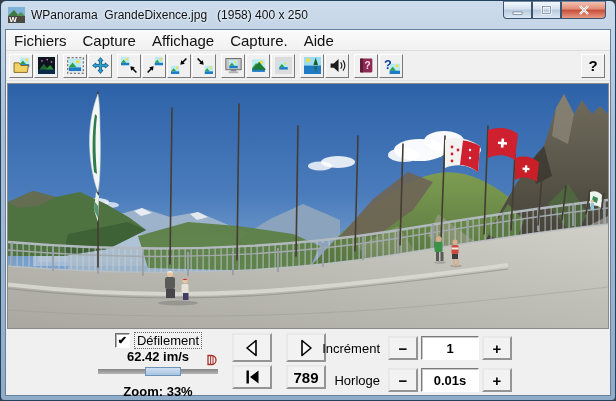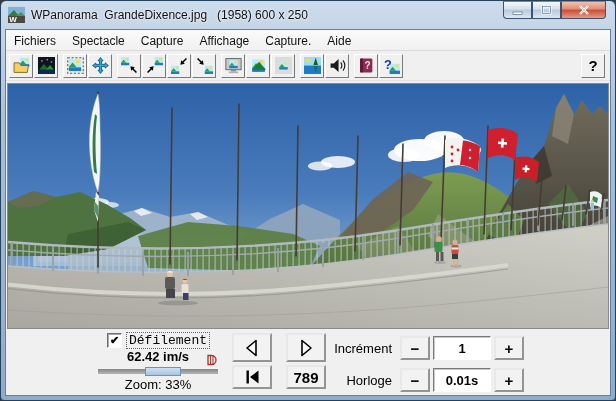--- a/index.html
+++ b/index.html
@@ -13,54 +13,54 @@
   .winbtns{position:absolute;top:0;right:9px;display:flex;}
   .wbtn{width:29px;height:18px;border:1px solid #3b5472;border-top:1px solid #6d87a4;box-sizing:border-box;
     background:linear-gradient(#f4f8fc,#d4e0ec 45%,#b6c9dc 50%,#dce8f4);display:flex;align-items:center;justify-content:center;}
   .wbtn.first{border-radius:0 0 0 4px;}
   .wbtn.close{width:45px;border-radius:0 0 4px 0;
     background:linear-gradient(#f4c0b2,#e08a72 45%,#c64c38 50%,#e89a84);}
   
   .client{position:absolute;left:4px;right:4px;top:28px;bottom:4px;background:#f0f0f0;
     border:1px solid #64809c;box-sizing:border-box;}
   .menubar{height:20px;background:linear-gradient(#fbfbfb,#f1f1f1);border-bottom:1px solid #dcdcdc;
-    display:flex;align-items:flex-end;font-size:12px;color:#111;}
+    display:flex;align-items:flex-start;font-size:15px;color:#111;}
   .menu-item{padding:2px 8px;cursor:default;}
   .toolbar{height:29px;background:#f0f0f0;border-bottom:1px solid #e2e2e2;display:flex;align-items:center;padding:0 3px;}
   .tb{width:24px;height:24px;margin-right:1px;padding:0;background:#f0f0f0;border:1px solid;
     border-color:#ffffff #7a7a7a #7a7a7a #ffffff;display:flex;align-items:center;justify-content:center;box-sizing:border-box;}
   .tb svg{width:17px;height:17px;}
   .tb-gap{width:4px;}
   .tb-help{margin-left:auto;margin-right:2px;font-size:15px;font-weight:bold;color:#000;}
   
   .pano-wrap{width:600px;height:244px;margin:2px auto 1px auto;border:1px solid #8a8a8a;box-sizing:content-box;
     line-height:0;}
   
   .controls{position:relative;height:69px;font-size:13px;color:#000;}
   .speed-group{position:absolute;left:88px;top:3px;width:128px;text-align:center;}
   .chkrow{display:flex;align-items:center;justify-content:center;gap:5px;}
   .checkbox{width:13px;height:13px;background:#fff;border:1px solid;border-color:#6e6e6e #fff #fff #6e6e6e;
     box-shadow:inset 1px 1px 0 #aaa;display:flex;align-items:center;justify-content:center;
     font-size:11px;font-weight:bold;line-height:11px;}
-  .chklabel{outline:1px dotted #666;padding:0 2px;font-family:Liberation Mono, monospace;}
+  .chklabel{outline:1px dotted #666;padding:0 2px;}
   .speedval{font-weight:bold;margin-top:1px;}
   .slider{position:relative;width:120px;height:9px;margin:3px auto 0 auto;}
   .slider-track{position:absolute;left:0;right:0;top:2px;height:5px;background:linear-gradient(#858585,#b5b5b5);}
   .slider-thumb{position:absolute;left:47px;top:0;width:36px;height:9px;background:linear-gradient(#cfe0f2,#a7c4e2);
     border:1px solid #6e93b8;box-sizing:border-box;}
-  .zoomval{font-weight:normal;margin-top:1px;}
+  .zoomval{font-weight:bold;margin-top:8px;}
   .tsicon{position:absolute;left:200px;top:24px;width:12px;height:12px;}
   .navgrid{position:absolute;left:226px;top:3px;}
   .btn3d{background:#f2f2f2;border:2px outset #e8e8e8;box-sizing:border-box;display:flex;
     align-items:center;justify-content:center;padding:0;}
   .nav-row{display:flex;gap:14px;}
   .navbtn{width:40px;height:29px;}
   .navbtn2{width:40px;height:24px;margin-top:3px;}
   .counter{width:40px;height:24px;margin-top:3px;font-weight:bold;font-size:15px;font-family:"Liberation Sans",sans-serif;}
-  .spinners{position:absolute;left:322px;top:6px;}
+  .spinners{position:absolute;left:310px;top:6px;}
   .spinrow{display:flex;align-items:center;margin-bottom:8px;}
   .spinlabel{width:64px;text-align:right;margin-right:8px;}
   .spinbtn{width:30px;height:24px;font-size:15px;font-weight:bold;}
   .spinfield{width:58px;height:24px;margin:0 3px;background:#fff;border:1px solid;
     border-color:#7a7a7a #fff #fff #7a7a7a;box-shadow:inset 1px 1px 0 #c8c8c8;box-sizing:border-box;
     display:flex;align-items:center;justify-content:center;font-weight:bold;}
 </style>
 </head>
 <body>
 
@@ -78,21 +78,21 @@
   </svg>
 
   <div class="titlebar">
     <svg class="app-icon" viewBox="0 0 17 16">
       <rect width="17" height="11" fill="#7fb2d8"></rect>
       <polygon points="0,9 6,3 11,9" fill="#3e7a3e"></polygon>
       <polygon points="8,9 13,5 17,9" fill="#559055"></polygon>
       <rect y="9" width="17" height="7" fill="#4a4a42"></rect>
       <text x="5" y="15" font-size="8" font-weight="bold" fill="#fff" text-anchor="middle">W</text>
     </svg>
-    <span class="title-text">WPanorama  GrandeDixence.jpg   (1958) 600 x 250</span>
+    <span class="title-text">WPanorama  GrandeDixence.jpg   (1958) 400 x 250</span>
     <div class="winbtns">
       <div class="wbtn first">
         <svg width="11" height="9" viewBox="0 0 11 9">
           <rect x="1" y="6" width="9" height="2.5" fill="#fff" stroke="#4a607a" stroke-width="0.6"></rect>
         </svg>
       </div>
       <div class="wbtn">
         <svg width="11" height="10" viewBox="0 0 11 10">
           <rect x="1.5" y="1.5" width="8" height="7" fill="none" stroke="#fff" stroke-width="2"></rect>
           <rect x="1.5" y="1.5" width="8" height="7" fill="none" stroke="#4a607a" stroke-width="0.6"></rect>
@@ -104,21 +104,20 @@
           <path d="M2,1 L10,9 M10,1 L2,9" stroke="#7a2a1a" stroke-width="0.5" opacity="0.5"></path>
         </svg>
       </div>
     </div>
   </div>
 
   <div class="client">
 
     <div class="menubar">
       <span class="menu-item">Fichiers</span>
-      <span class="menu-item">Spectacle</span>
       <span class="menu-item">Capture</span>
       <span class="menu-item">Affichage</span>
       <span class="menu-item">Capture.</span>
       <span class="menu-item">Aide</span>
     </div>
 
     <div class="toolbar">
       <button class="tb" title="">
         <svg viewBox="0 0 16 16">
           <use href="#ic-pic" x="6.5" y="0.5" width="9" height="9"></use>

